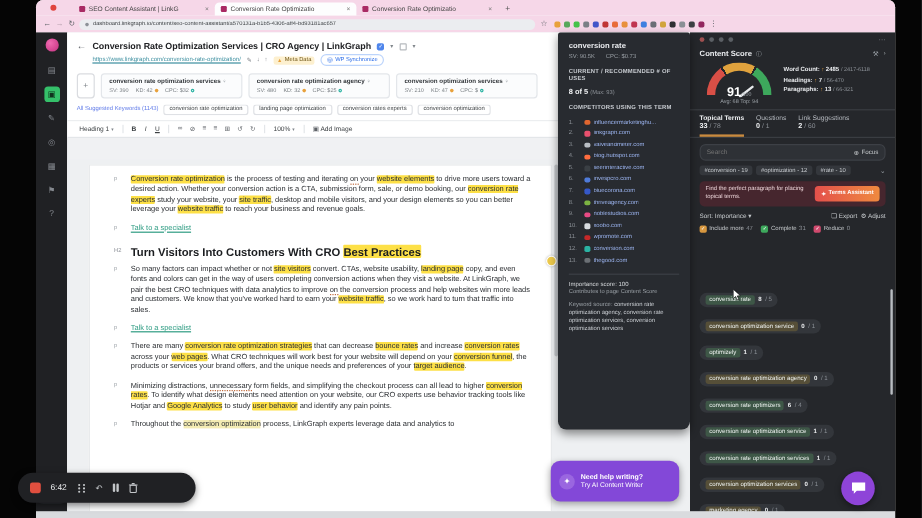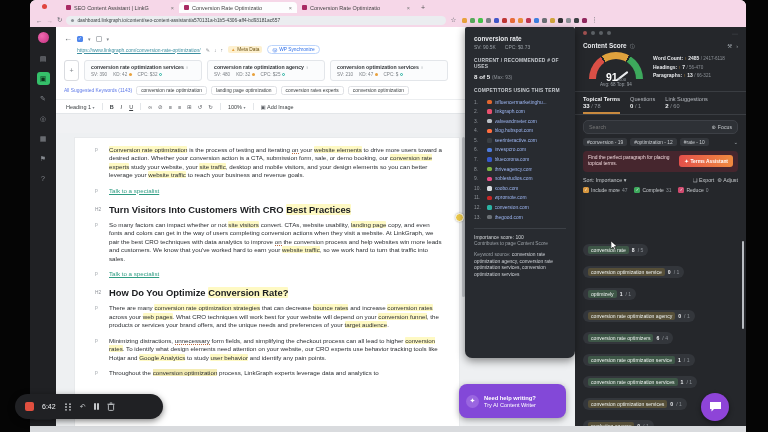--- a/index.html
+++ b/index.html
@@ -68,21 +68,21 @@
   .tbsep{width:1px;height:7px;background:#e3e6e9}
   .caret{font-size:4px;color:#80868b}
   .canvas{position:absolute;top:106px;left:0;right:0;bottom:6px;background:#eef0f2;overflow:hidden}
   .sheet{position:absolute;left:18px;top:4px;width:386px;min-height:100%;background:#fff;border:1px solid #e8eaec;padding:8px 0 6px}
   .block{display:flex;margin-bottom:7px}
   .block .marker{width:34px;padding-left:20px;font-size:4.8px;color:#9aa0a6;flex:none;padding-top:1px}
   .block .body{flex:1;padding-right:16px;font-size:6.2px;line-height:8.4px;color:#2a2d31}
   .block.h2{margin:9px 0 6px}
   .block.h2 .marker{color:#8e9299;padding-top:3px}
   .block.h2 .body{font-size:9.4px;line-height:11px;font-weight:bold;color:#1b1d20}
-  .body .hl{background:#fef9c3;border-radius:1px}
+  .body .hl{background:#fde047;border-radius:1px}
   .body .yl{background:#f4ecb4}
   .body .u{border-bottom:1px dotted #c06a3c}
   .body .link{color:#2e9c82;text-decoration:underline}
   .vscroll{position:absolute;left:406px;top:110px;width:3px;height:160px;background:#c6c9cd;border-radius:2px}
   .ybadge{position:absolute;left:399px;top:186px;width:9px;height:9px;border-radius:50%;background:#ecc94b;border:1px solid #fff;box-shadow:0 0 2px rgba(0,0,0,.3)}
 
   
   .panel{width:171px;background:#25272b;color:#c7cbd0;flex:none;position:relative;overflow:hidden}
   .ptop{height:12px;display:flex;align-items:center;gap:4px;padding:0 8px}
   .pdot{width:4px;height:4px;border-radius:50%;background:#5c6065}
@@ -266,20 +266,21 @@
             <div class="sicon dim">
               <span>?</span>
             </div>
           </div>
       </div>
 
       <div class="main">
         <div class="dochead">
           <div class="hrow1">
             <span class="backarr">←</span>
+            <span class="doctitle">Conversion Rate Optimization Services | CRO Agency | LinkGraph</span>
             <span class="chkbox">✓</span>
             <span class="mini">▾</span>
             <span class="pagebox"></span>
             <span class="mini">▾</span>
             <span class="sharebtn">
               <span>‹</span>
               <span>Share</span>
             </span>
           </div>
           <div class="hrow2">
@@ -405,26 +406,20 @@
                 <span>So many factors can impact whether or not </span><span class="hl">site visitors</span><span> convert. CTAs, website usability, </span><span class="hl">landing page</span><span> copy, and even fonts and colors can get in the way of users completing conversion actions when they visit a website. At LinkGraph, we pair the best CRO techniques with data analytics to improve </span><span class="u">on</span><span> the conversion process and help websites win more leads and customers. We know that you've worked hard to earn your </span><span class="hl">website traffic</span><span>, so we work hard to turn that traffic into sales.</span></div>
               </div>
 
               <div class="block p">
                 <span class="marker">p</span>
                 <div class="body">
                   
                 <span class="link">Talk to a specialist</span></div>
               </div>
 
-              <div class="block h2">
-                <span class="marker">H2</span>
-                <div class="body">
-                  
-                <span>How Do You Optimize </span><span class="hl">Conversion Rate?</span></div>
-              </div>
 
               <div class="block p">
                 <span class="marker">p</span>
                 <div class="body">
                   
                 <span>There are many </span><span class="hl">conversion rate optimization strategies</span><span> that can decrease </span><span class="hl">bounce rates</span><span> and increase </span><span class="hl">conversion rates</span><span> across your </span><span class="hl">web pages</span><span>. What CRO techniques will work best for your website will depend on your </span><span class="hl">conversion funnel</span><span>, the products or services your brand offers, and the unique needs and preferences of your </span><span class="hl">target audience</span><span>.</span></div>
               </div>
 
               <div class="block p">
                 <span class="marker">p</span>

